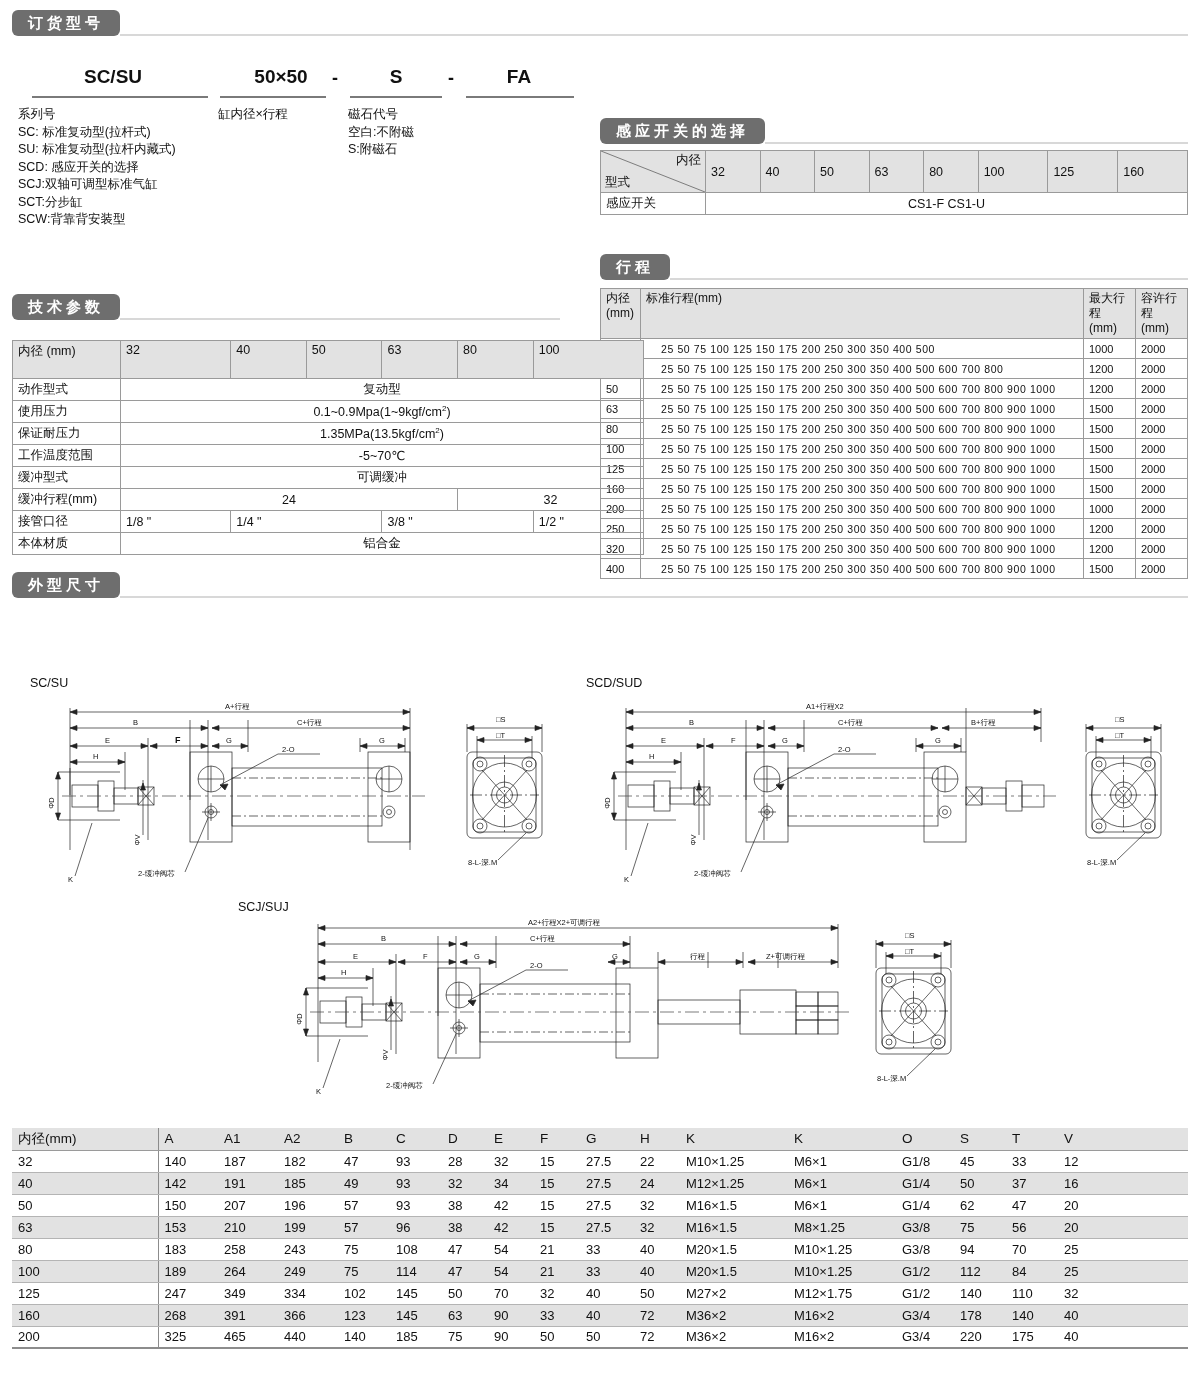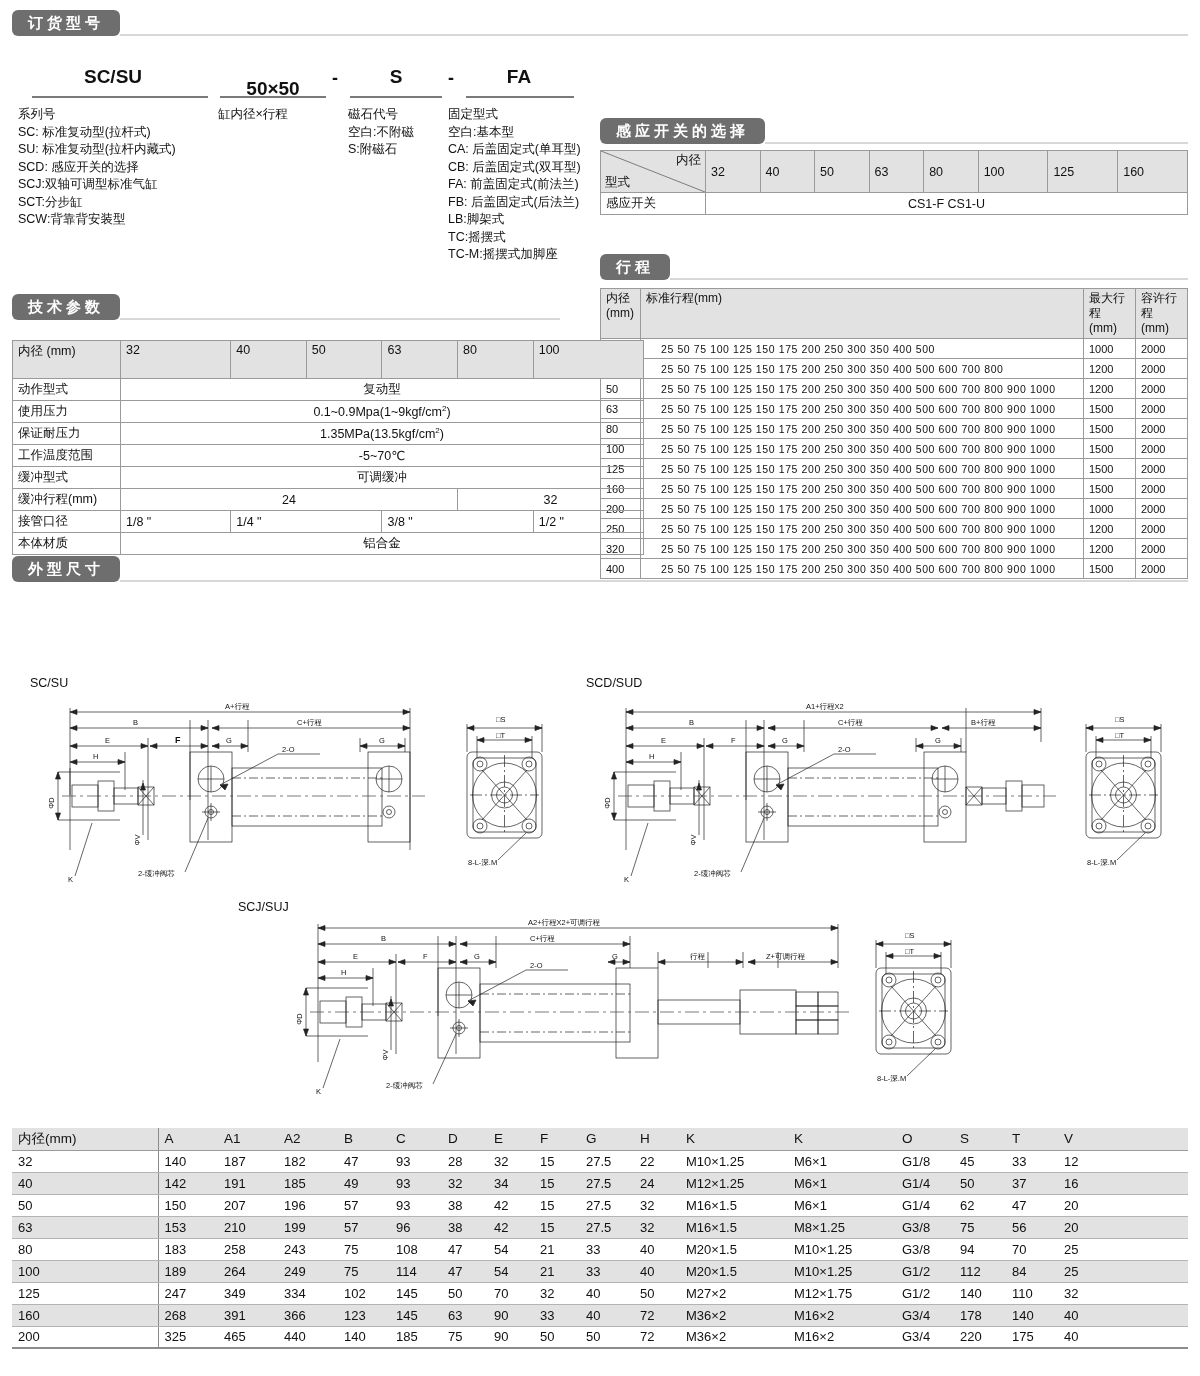--- a/index.html
+++ b/index.html
@@ -88,21 +88,21 @@
 <div class="sec-head" style="left:12px; top:10px; width:1176px;">
   <div class="chip">订货型号</div>
   <div class="rule"></div>
 </div>
 
 <div id="order-code">
   <div class="code-row">
     <div class="code-cell" style="left:0px; width:190px; top:4px;">SC/SU</div>
     <div class="code-underline" style="left:14px; width:176px;"></div>
 
-    <div class="code-cell" style="left:200px; width:110px; top:4px;margin-top:12px;">50×50</div>
+    <div class="code-cell" style="left:208px; width:110px; top:4px;">50×50</div>
     <div class="code-underline" style="left:202px; width:106px;"></div>
 
     <div class="dash" style="left:314px;">-</div>
 
     <div class="code-cell" style="left:330px; width:96px; top:4px;">S</div>
     <div class="code-underline" style="left:332px; width:92px;"></div>
 
     <div class="dash" style="left:430px;">-</div>
 
     <div class="code-cell" style="left:446px; width:110px; top:4px;">FA</div>
@@ -122,31 +122,20 @@
   <div class="legend" style="left:200px; top:44px;">
     <div>缸内径×行程</div>
   </div>
 
   <div class="legend" style="left:330px; top:44px;">
     <div>磁石代号</div>
     <div>空白:不附磁</div>
     <div>S:附磁石</div>
   </div>
 
-  <div class="legend" style="left:430px; top:44px;">
-    <div>固定型式</div>
-    <div>空白:基本型</div>
-    <div>CA: 后盖固定式(单耳型)</div>
-    <div>CB: 后盖固定式(双耳型)</div>
-    <div>FA: 前盖固定式(前法兰)</div>
-    <div>FB: 后盖固定式(后法兰)</div>
-    <div>LB:脚架式</div>
-    <div>TC:摇摆式</div>
-    <div>TC-M:摇摆式加脚座</div>
-  </div>
 </div>
 
 <div class="sec-head" style="left:600px; top:118px; width:588px;">
   <div class="chip">感应开关的选择</div>
   <div class="rule"></div>
 </div>
 
 <div id="sensor-tbl">
   <table class="tbl">
     <tbody>
@@ -324,21 +313,21 @@
       <td>1/2 "</td>
     </tr>
     <tr>
       <td class="rowlbl">本体材质</td>
       <td class="ctr" colspan="6">铝合金</td>
     </tr>
   </tbody>
     </table>
 </div>
 
-<div class="sec-head" style="left:12px; top:556px; width:1176px;">
+<div class="sec-head" style="left:12px; top:572px; width:1176px;">
   <div class="chip">外型尺寸</div>
   <div class="rule"></div>
 </div>
 
 <div class="dwg-title" style="left:30px; top:676px;">SC/SU</div>
 <div class="dwg" style="left:30px; top:690px;">
 <svg width="520" height="200" viewBox="0 0 520 200">
   <g stroke="#222" fill="none" stroke-width="0.7">
 
     <line x1="40" y1="18" x2="40" y2="160"></line>

